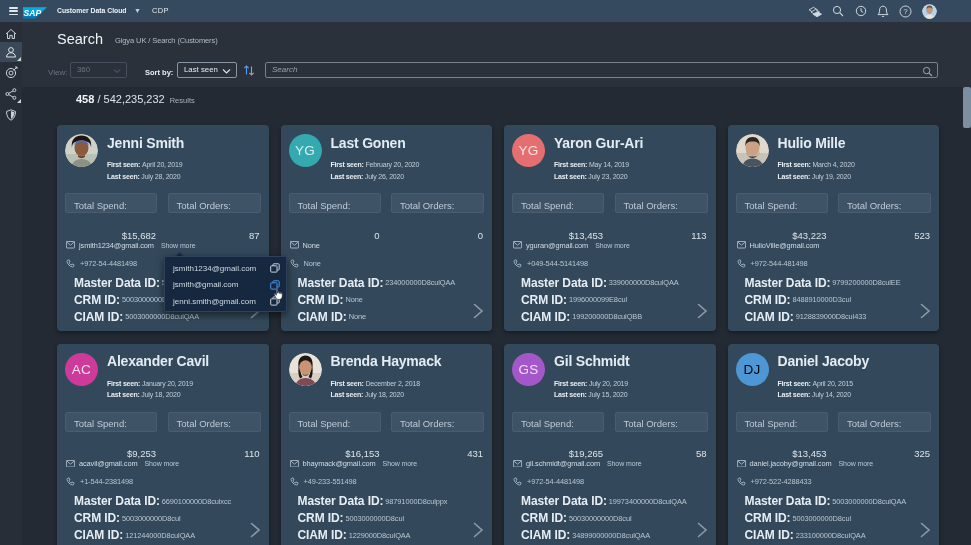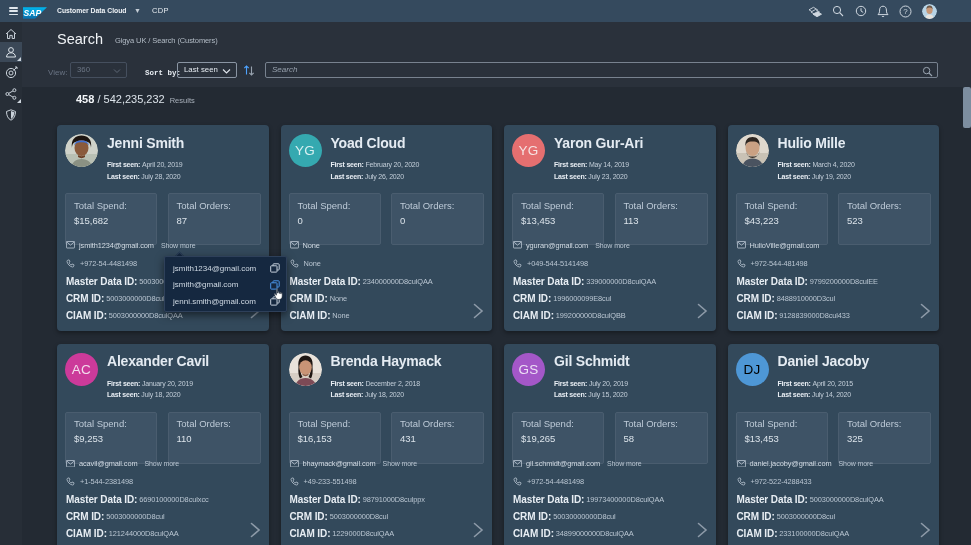--- a/index.html
+++ b/index.html
@@ -23,21 +23,21 @@
 .sbi.sel { background:#3b4857; }
 .cornertri { position:absolute; right:1px; bottom:1px; width:0; height:0;
   border-left:4px solid transparent; border-bottom:4px solid #cdd5dd; }
 
 
 #hdr { position:absolute; left:22px; top:22px; width:949px; height:65px; background:#2a313b; }
 #title { position:absolute; left:35px; top:9px; font-size:14.5px; color:#f0f3f6; }
 #crumb { position:absolute; left:93px; top:14px; font-size:7.5px; letter-spacing:-0.1px; color:#b3bcc6; }
 .lbl { position:absolute; top:43px; height:16px; line-height:16px; font-size:8px; }
 #viewlbl { left:26px; color:#697383; }
-#sortlbl { left:123px; color:#e9eef3; font-weight:bold; font-size:7.5px;font-family:Liberation Mono, monospace; }
+#sortlbl { left:123px; color:#e9eef3; font-weight:bold; font-size:7.5px; }
 .dd { position:absolute; top:40px; height:16px; border-radius:2px; font-size:7.8px; line-height:14.5px; padding-left:6px; }
 #dd1 { left:48px; width:57px; border:1px solid #454f5e; color:#6b7584; }
 #dd2 { left:155px; width:60px; border:1px solid #8a95a3; color:#e4eaf0; }
 .ddc { position:absolute; right:5px; top:0; height:15px; }
 #sorticon { position:absolute; left:221px; top:40px; width:16px; height:16px; }
 #srch { position:absolute; left:243px; top:40px; width:673px; height:16px; border:1px solid #78828f;
   border-radius:2px; color:#97a1ad; font-size:8px; font-style:italic; line-height:14.5px; padding-left:6px; }
 #srchmag { position:absolute; right:4px; top:2.5px; }
 
 
@@ -49,28 +49,28 @@
 #grid { position:absolute; left:57px; top:125px; width:882px; display:grid;
   grid-template-columns:repeat(4, 211.5px); grid-auto-rows:206px; column-gap:12px; row-gap:12.5px; }
 .card { position:relative; background:#33495b; border-radius:4px; box-shadow:0 2px 4px rgba(0,0,0,.35); }
 .av { position:absolute; left:8px; top:9px; width:33px; height:33px; border-radius:50%; overflow:hidden; }
 .av.ini { display:flex; align-items:center; justify-content:center; font-size:13.5px; font-weight:300; letter-spacing:.3px; }
 .nm { position:absolute; left:50px; top:9.5px; font-size:14px; font-weight:bold; color:#e4ebf2; letter-spacing:-0.2px; }
 .seen { position:absolute; left:50px; font-size:7px; letter-spacing:-0.2px; color:#c3ced9; display:flex; }
 .seen b { color:#e9eef4; }
 .s1 { top:36px; }
 .s2 { top:47.5px; }
-.stat { position:absolute; top:68px; width:92px; height:52px; background:#3e5366;
+.stat { position:absolute; top:68px; width:92px; height:20px; background:#3e5366;
   border:1px solid #4a5d6f; border-radius:2px; padding:5.5px 0 0 8px; }
 .st1 { left:8px; }
 .st2 { left:110.5px; width:93px; }
 .sl { font-size:9.5px; color:#becbd8; }
-.sv { font-size:9.5px; color:#dbe3ea; margin-top:4px; }
+.sv { font-size:9.5px; color:#dbe3ea; margin-top:19px;text-align:right; }
 .row { position:absolute; left:9px; font-size:7.4px; letter-spacing:-0.1px; color:#c6d1dc; display:flex; align-items:center; white-space:nowrap; }
-.row b { color:#e7edf3; font-size:10px; }
+.row b { color:#e7edf3; font-size:12px;margin-left:8px; }
 .row span { color:#bac6d2; }
 .r-em { top:115.5px; }
 .r-ph { top:133.5px;align-items:center; }
 .r-ma { top:150.5px; }
 .r-cr { top:167.5px; }
 .r-ci { top:184.5px; }
 .emt { margin-left:4px; color:#d3dce5 !important; }
 .pht { margin-left:5px; }
 .more { margin-left:7px; color:#8fa3b8; font-size:7px; }
 .chev { position:absolute; right:8px; top:178px; }
@@ -196,21 +196,21 @@
         </div>
   <div class="row r-ma"><b>Master Data ID:</b>&nbsp;<span>5003000000D8culQAA</span></div>
   <div class="row r-cr"><b>CRM ID:</b>&nbsp;<span>5003000000D8cul</span></div>
   <div class="row r-ci"><b>CIAM ID:</b>&nbsp;<span>5003000000D8culQAA</span></div>
   <div class="chev"><svg width="12" height="16" viewBox="0 0 12 16">
             <path d="M2.5 1.5 L10 8 L2.5 14.5" fill="none" stroke="#8d9aa8" stroke-width="1.6" stroke-linecap="round"></path>
           </svg></div>
 </div>
 <div class="card">
   <div class="av ini" style="background:#35a9b0;color:#d8f0f1">YG</div>
-  <div class="nm">Yoad Cloud</div>
+  <div class="nm">Last Gonen</div>
   <div class="seen s1"><b>First seen:</b>&nbsp;February 20, 2020</div>
   <div class="seen s2"><b>Last seen:</b>&nbsp;July 26, 2020</div>
   <div class="stat st1">
           <div class="sl">Total Spend:</div>
           <div class="sv">0</div>
         </div>
   <div class="stat st2">
           <div class="sl">Total Orders:</div>
           <div class="sv">0</div>
         </div>

